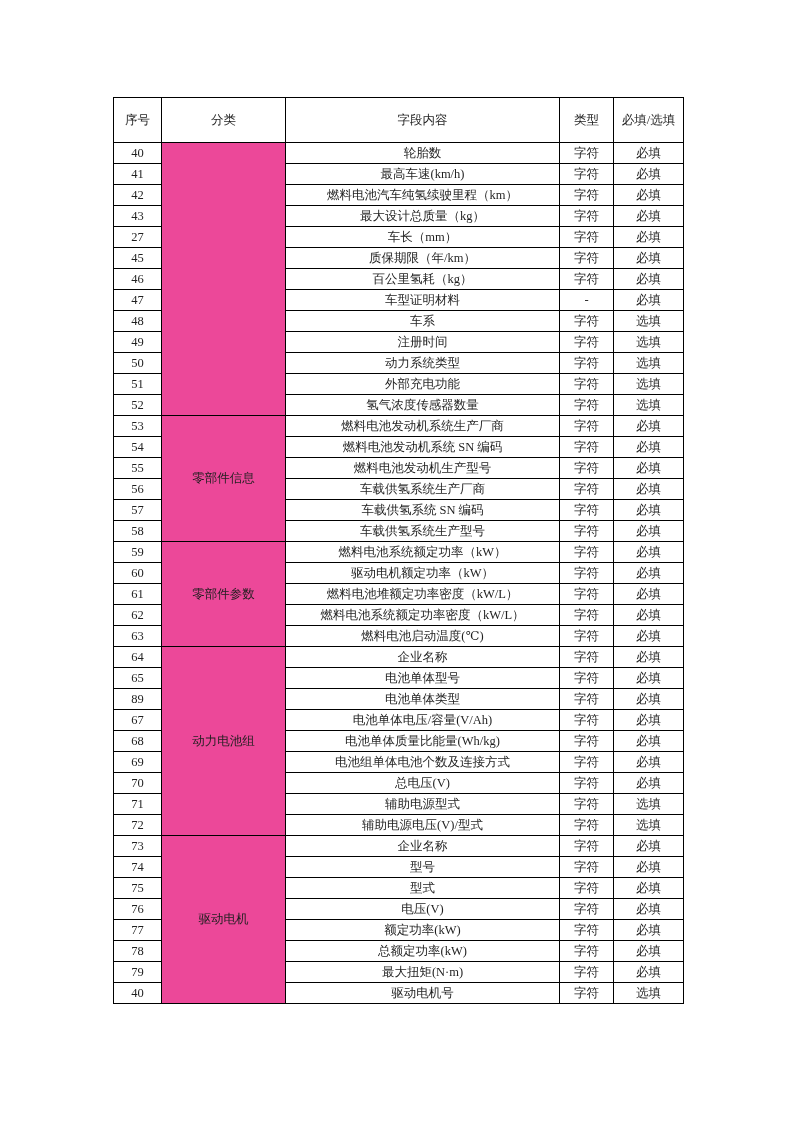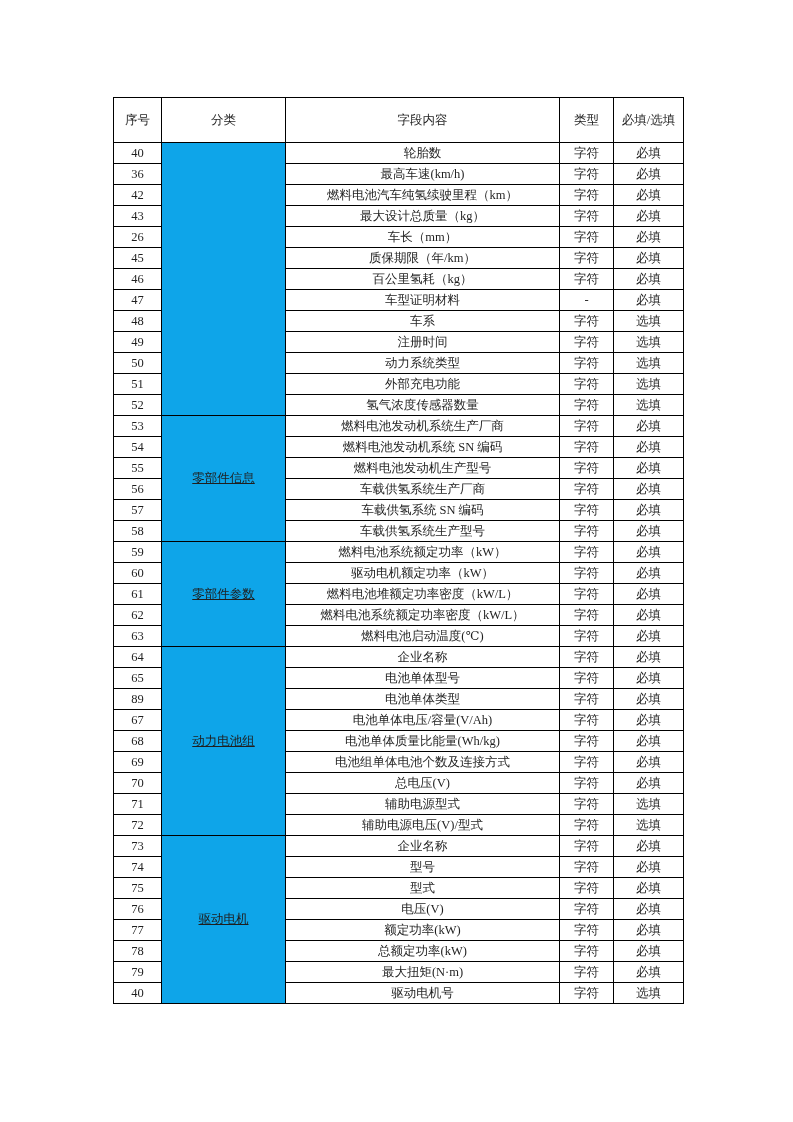--- a/index.html
+++ b/index.html
@@ -32,21 +32,21 @@
     font-size: 12.5px;
     font-weight: normal;
     color: #1f1f1f;
     padding: 0 2px;
     line-height: 1.45;
     overflow: hidden;
     white-space: normal;
   }
   .field-table thead tr { height: 45px; }
   .field-table tbody tr { height: 21px; }
-  .field-table td.cat-cell { background: #0ea5e9; text-decoration: underline; }
+  .field-table td.cat-cell { background: #ec4899; }
 </style>
 </head>
 <body>
 
 <div class="page">
   <table class="field-table">
     <colgroup>
       <col class="c-no">
         <col class="c-cat">
         <col class="c-field">
@@ -64,39 +64,39 @@
     </thead>
     <tbody>
         <tr>
           <td>40</td>
           <td class="cat-cell" rowspan="13"></td>
           <td>轮胎数</td>
           <td>字符</td>
           <td>必填</td>
         </tr>
         <tr>
-          <td>36</td>
+          <td>41</td>
           <td>最高车速(km/h)</td>
           <td>字符</td>
           <td>必填</td>
         </tr>
         <tr>
           <td>42</td>
           <td>燃料电池汽车纯氢续驶里程（km）</td>
           <td>字符</td>
           <td>必填</td>
         </tr>
         <tr>
           <td>43</td>
           <td>最大设计总质量（kg）</td>
           <td>字符</td>
           <td>必填</td>
         </tr>
         <tr>
-          <td>26</td>
+          <td>27</td>
           <td>车长（mm）</td>
           <td>字符</td>
           <td>必填</td>
         </tr>
         <tr>
           <td>45</td>
           <td>质保期限（年/km）</td>
           <td>字符</td>
           <td>必填</td>
         </tr>

